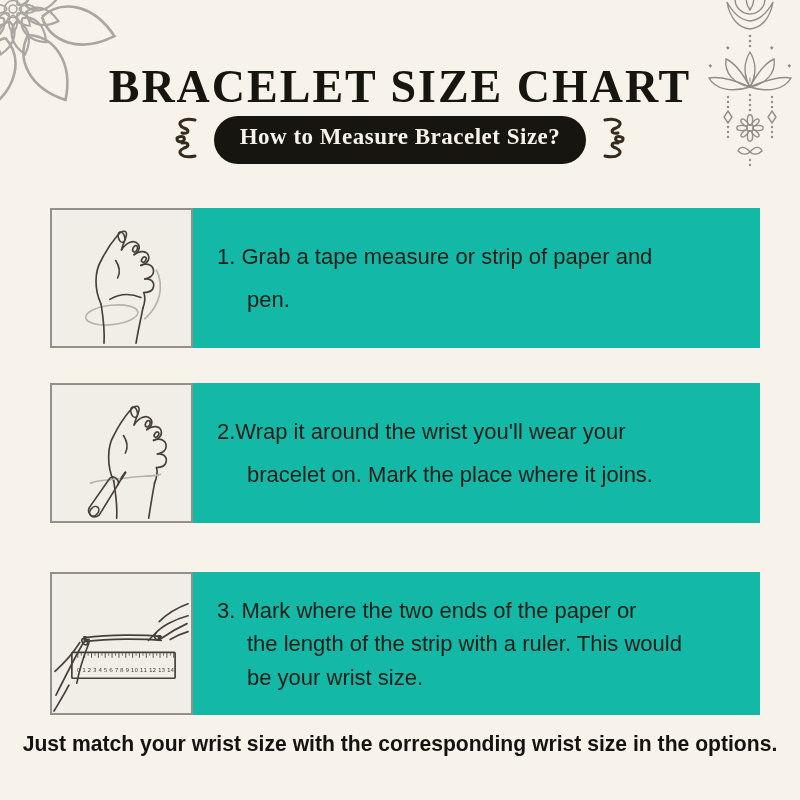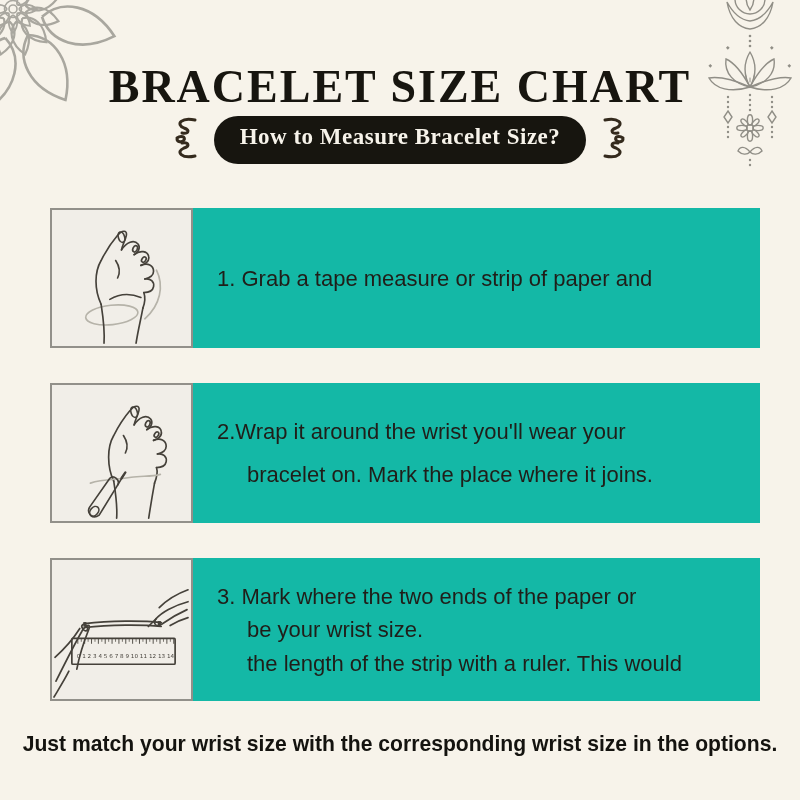--- a/index.html
+++ b/index.html
@@ -28,21 +28,21 @@
     padding:8px 26px 9px 26px;
     font-family:"Liberation Serif", serif; font-weight:700; font-size:23px;
     letter-spacing:0.5px; white-space:nowrap;
   }
   
   .step-row {
     position:absolute; left:50px; width:710px; background:#14b8a6;
   }
   .row-1 { top:208px; height:140px; }
   .row-2 { top:383px; height:140px;padding-left:9px; }
-  .row-3 { top:558px; height:143px;padding-left:12px; }
+  .row-3 { top:572px; height:143px;padding-left:12px; }
   .illus-box {
     position:absolute; left:0; top:0; bottom:0; width:143px;
     border:2px solid #92908a; background:#f1eee8;
   }
   .illus-box svg { width:100%; height:100%; display:block; }
   .step-text {
     position:absolute; left:167px; right:6px; top:50%;
     transform:translateY(-50%);
     font-size:22px; color:#201e19;
   }
@@ -199,20 +199,21 @@
           <path d="M93,85 C95,91 94,96 92,101"></path>
           <ellipse cx="84" cy="40" rx="2.2" ry="3.4" transform="rotate(25 84 40)"></ellipse>
           <ellipse cx="93" cy="51" rx="2" ry="3" transform="rotate(35 93 51)"></ellipse>
           <path d="M58,92 C68,86 80,86 90,90"></path>
           <path d="M64,52 C68,58 69,64 66,70"></path>
         </g>
       </svg>
     </div>
     <div class="step-text">
       <div class="step-line first">1. Grab a tape measure or strip of paper and</div>
+      <div class="step-line">pen.</div>
     </div>
   </section>
 
   <section class="step-row row-2 roomy">
     <div class="illus-box">
       <svg viewBox="0 0 140 140">
         <g class="sketch">
           <path d="M65,137 C66,124 64,112 62,99"></path>
           <path d="M98,137 C100,124 102,112 104,101"></path>
           <path d="M62,99 C55,84 55,64 62,52 C67,42 73,33 79,26 C83,21 89,20 88,26 C87,31 84,36 83,41"></path>
@@ -261,20 +262,20 @@
 
           <path d="M137,42 C122,46 110,53 105,59 C101,64 105,68 110,65 C117,60 127,54 136,50"></path>
           <path d="M137,30 C126,34 116,40 108,48"></path>
           <path d="M105,59 L97,67"></path>
           <path d="M137,58 C130,60 124,63 119,66"></path>
         </g>
       </svg>
     </div>
     <div class="step-text">
       <div class="step-line first">3. Mark where the two ends of the paper or</div>
+      <div class="step-line">the length of the strip with a ruler. This would</div>
       <div class="step-line">be your wrist size.</div>
-      <div class="step-line">the length of the strip with a ruler. This would</div>
     </div>
   </section>
 
   <p class="footer-note">Just match your wrist size with the corresponding wrist size in the options.</p>
 
 </div>
 
 </body></html>

